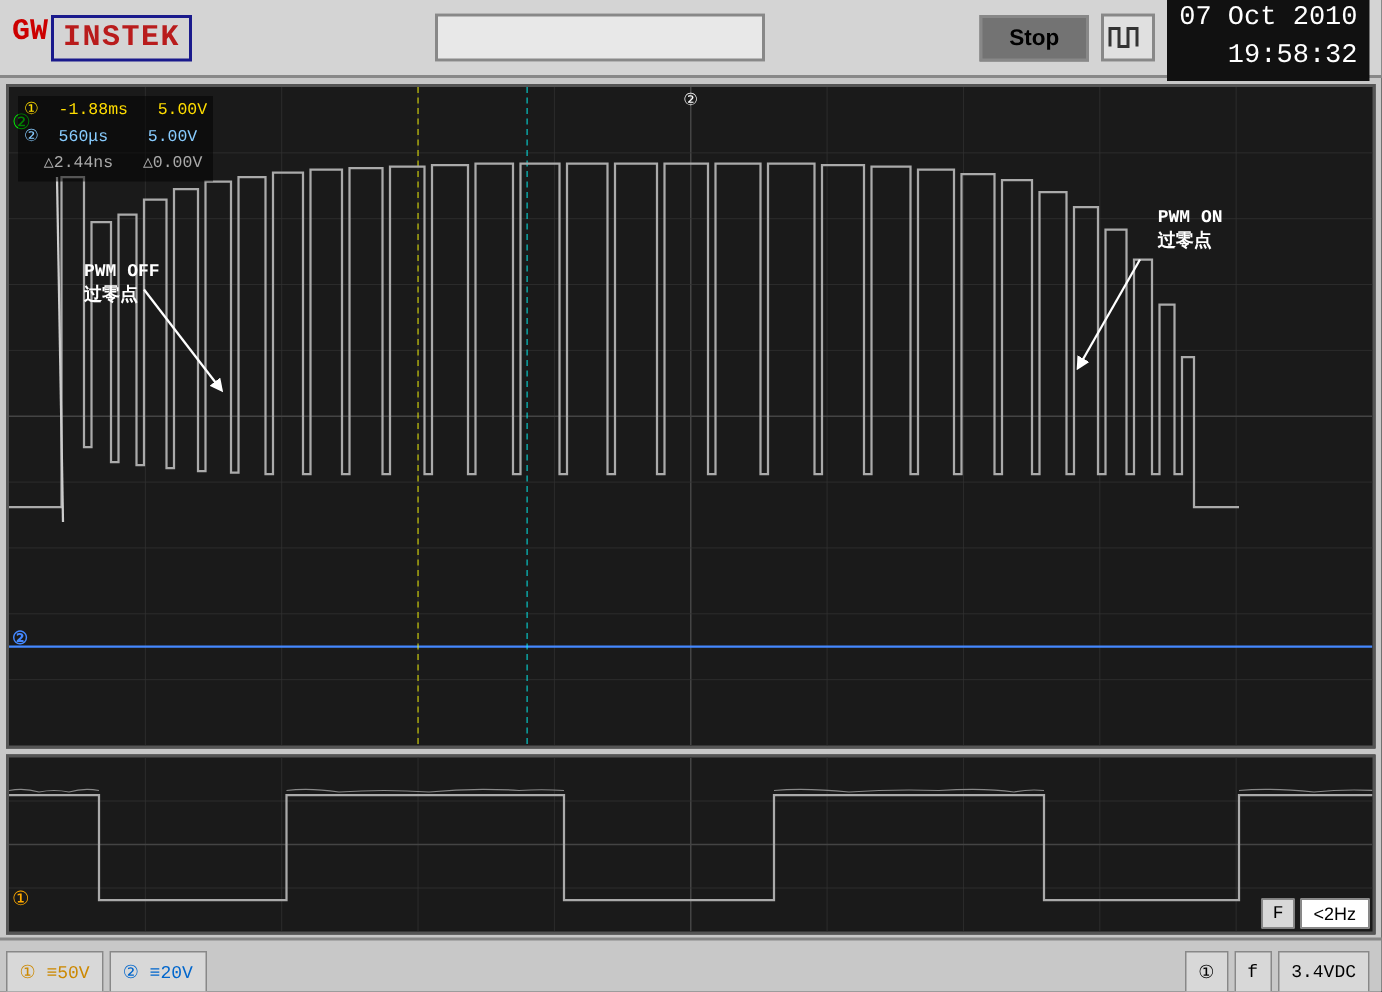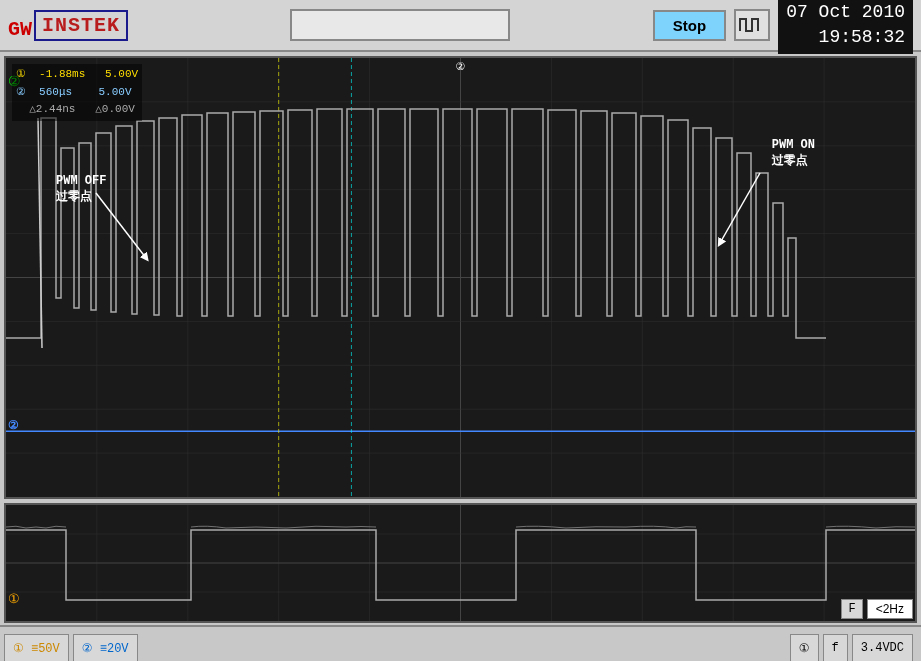--- a/index.html
+++ b/index.html
@@ -16,21 +16,21 @@
       display: flex;
       align-items: center;
       background: #d4d4d4;
       border-bottom: 2px solid #888;
       height: 52px;
       padding: 4px 8px;
     }
 
     .logo {
       display: flex;
-      align-items: flex-end;
+      align-items: flex-start;
       margin-right: 20px;
     }
     .logo-text {
       font-size: 20px;
       font-weight: bold;
       color: #b91c1c;
       border: 2px solid #1a1a8c;
       padding: 2px 6px;
       letter-spacing: 1px;
     }
@@ -47,21 +47,21 @@
       justify-content: center;
     }
     .trigger-box {
       width: 220px;
       height: 32px;
       border: 2px solid #888;
       background: #e8e8e8;
     }
 
     .stop-btn {
-      background: #7dd3fc;
+      background: #737373;
       border: 2px solid #888;
       padding: 5px 18px;
       font-size: 15px;
       font-weight: bold;
       cursor: pointer;
       margin-right: 8px;
     }
 
     .mode-icon {
       width: 36px;

